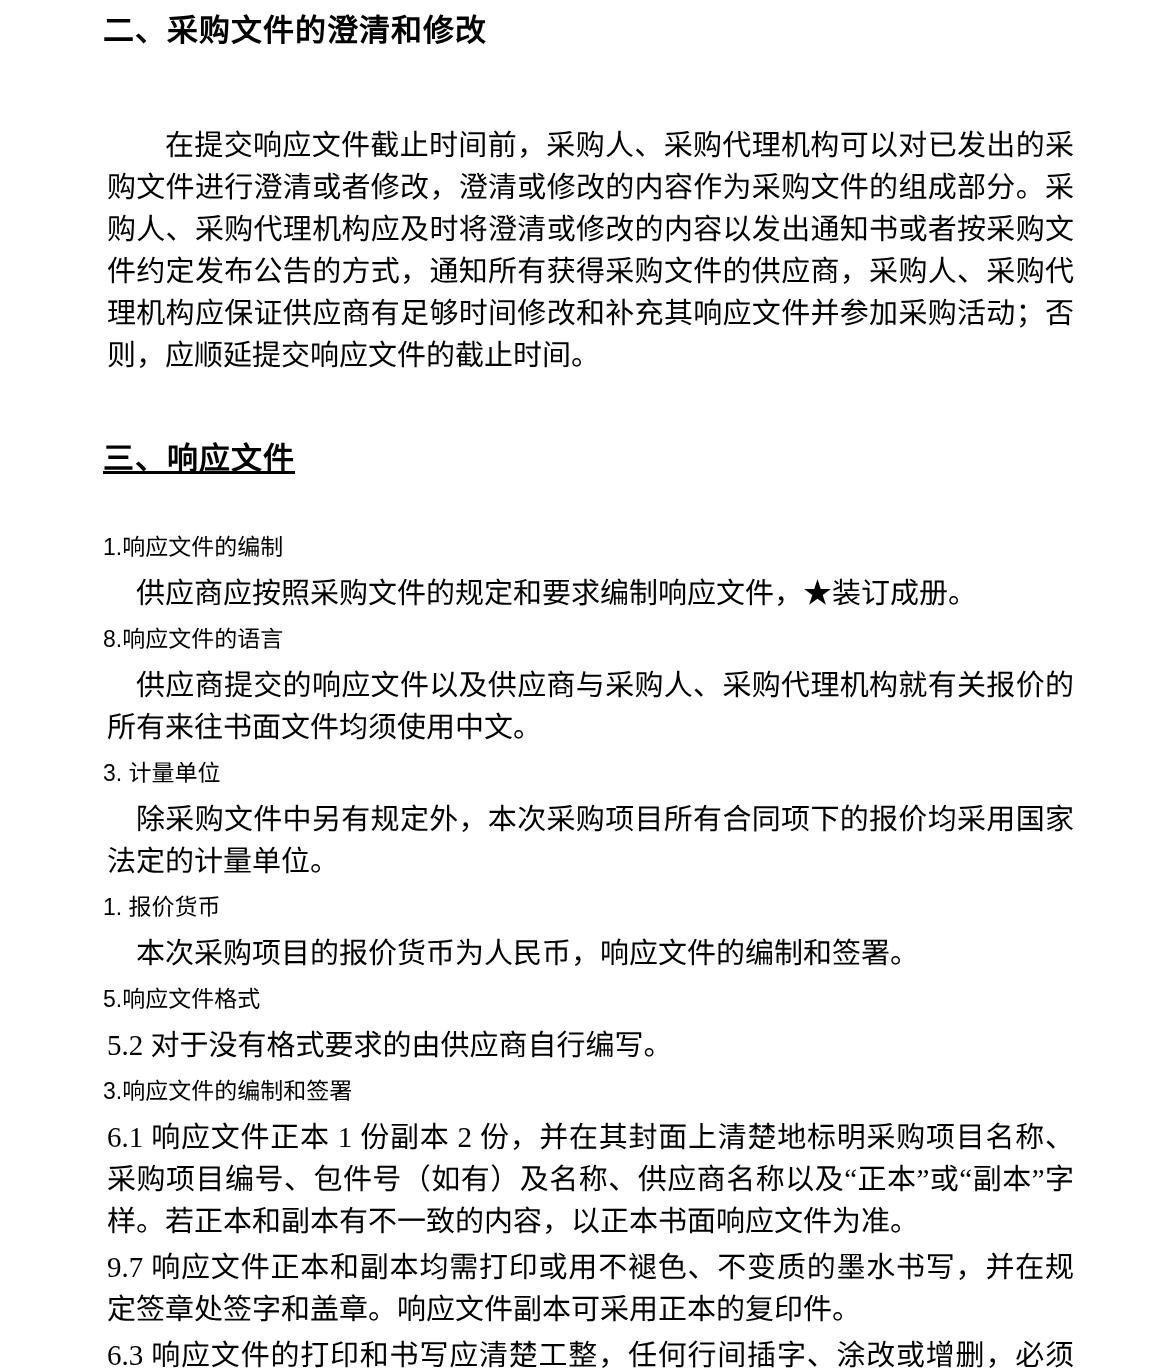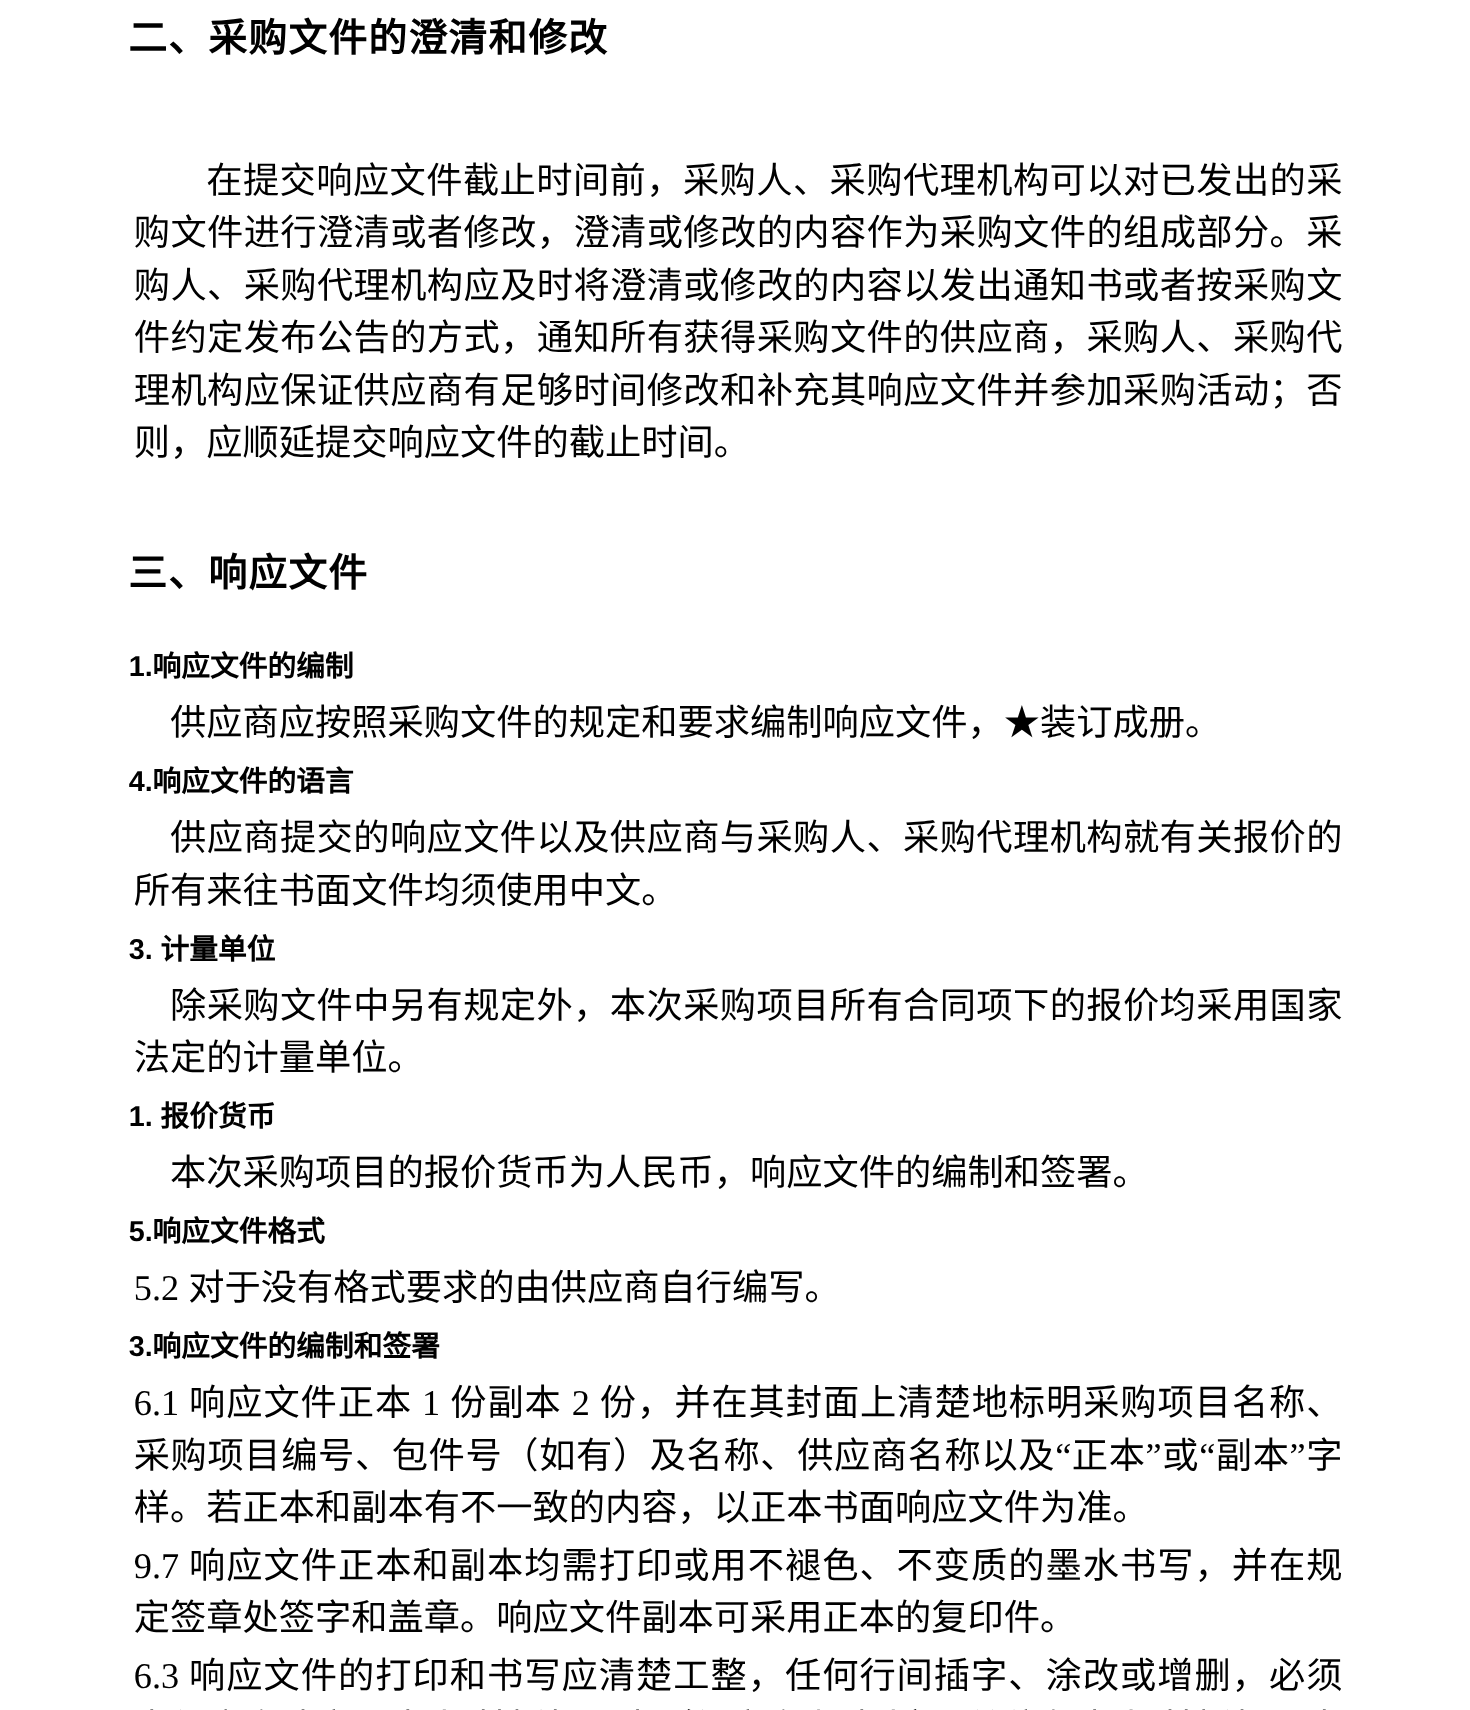--- a/index.html
+++ b/index.html
@@ -19,34 +19,34 @@
   }
   .h-major {
     font-family: "Liberation Sans", "DejaVu Sans", sans-serif;
     font-weight: bold;
     font-size: 31px;
     line-height: 42px;
     letter-spacing: 1px;
     color: #000;
   }
   .h1 { margin: 2px 0 72px 0; }
-  .h2 { margin: 62px 0 32px 0; }
+  .h2 { margin: 62px 0 46px 0; text-decoration: underline; }
   .para {
     font-family: "Liberation Serif", "DejaVu Serif", serif;
     font-size: 29px;
     line-height: 42px;
     text-align: justify;
     text-justify: inter-ideograph;
     margin: 4px;
   }
   .indent2 { text-indent: 2em; }
   .indent1 { text-indent: 1em; }
   .sub-title {
     font-family: "Liberation Sans", "DejaVu Sans", sans-serif;
-    font-weight: bold;
+    font-weight: normal;
     font-size: 23px;
     line-height: 42px;
     margin: 0;
     text-align: left;
   }
 </style>
 </head>
 <body>
 
 <div class="page">
@@ -55,21 +55,21 @@
 
   <p class="para indent2">在提交响应文件截止时间前，采购人、采购代理机构可以对已发出的采购文件进行澄清或者修改，澄清或修改的内容作为采购文件的组成部分。采购人、采购代理机构应及时将澄清或修改的内容以发出通知书或者按采购文件约定发布公告的方式，通知所有获得采购文件的供应商，采购人、采购代理机构应保证供应商有足够时间修改和补充其响应文件并参加采购活动；否则，应顺延提交响应文件的截止时间。</p>
 
   <div class="h-major h2">三、响应文件</div>
 
   <div>
 
     <div class="sub-title">1.响应文件的编制</div>
     <p class="para indent1">供应商应按照采购文件的规定和要求编制响应文件，★装订成册。</p>
 
-    <div class="sub-title">4.响应文件的语言</div>
+    <div class="sub-title">8.响应文件的语言</div>
     <p class="para indent1">供应商提交的响应文件以及供应商与采购人、采购代理机构就有关报价的所有来往书面文件均须使用中文。</p>
 
     <div class="sub-title">3. 计量单位</div>
     <p class="para indent1">除采购文件中另有规定外，本次采购项目所有合同项下的报价均采用国家法定的计量单位。</p>
 
     <div class="sub-title">1. 报价货币</div>
     <p class="para indent1">本次采购项目的报价货币为人民币，响应文件的编制和签署。</p>
 
     <div class="sub-title">5.响应文件格式</div>
     <p class="para">5.2 对于没有格式要求的由供应商自行编写。</p>

